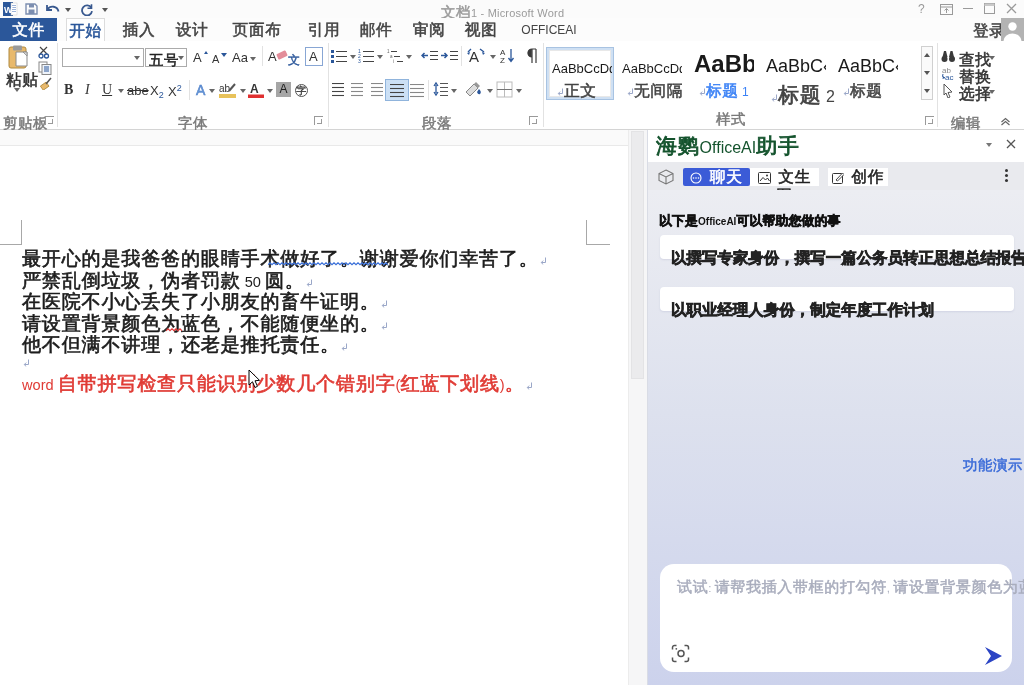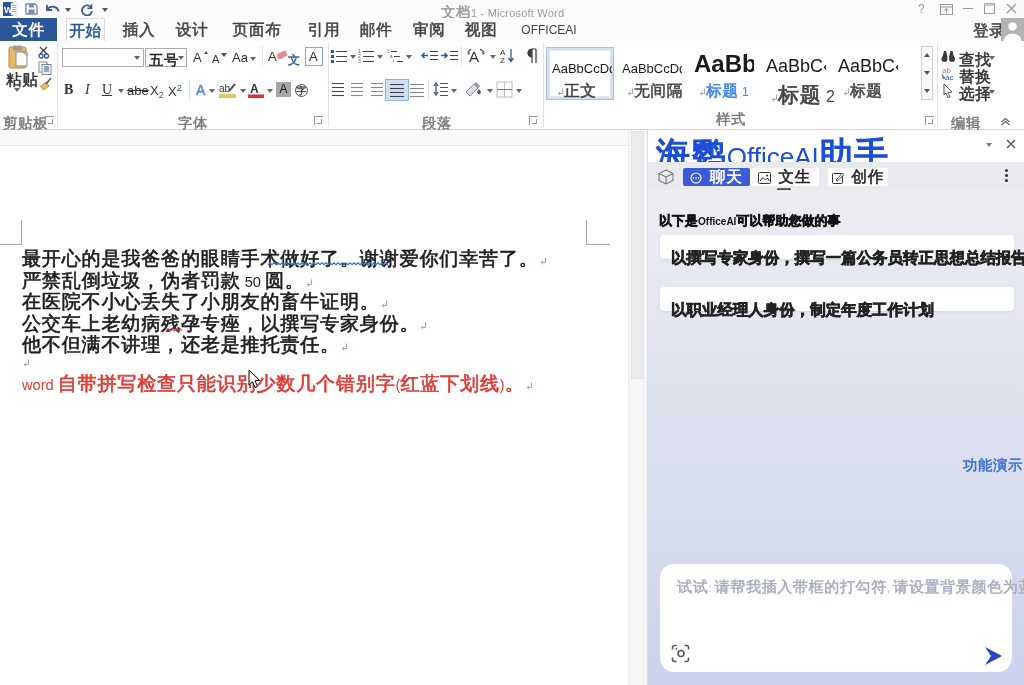--- a/index.html
+++ b/index.html
@@ -27,21 +27,21 @@
 #doctopstrip{left:0;top:130px;width:628px;height:16px;background:#fafafa;border-bottom:1px solid #e9e9e9}
 .cropv{width:1px;background:#a8a8a8;position:absolute}
 .croph{height:1px;background:#a8a8a8;position:absolute}
 .docline{position:absolute;font-size:14.6px;color:#1d1d1d;white-space:nowrap}
 .docline .c{font-size:19.1px;letter-spacing:.78px;-webkit-text-stroke:.65px currentColor}
 
 #scrollstrip{left:628px;top:130px;width:19px;height:555px;background:#f6f6f7;border-left:1px solid #ececec}
 #scrollthumb{left:631px;top:131px;width:13px;height:248px;background:#ebebed;border:1px solid #e3e3e5}
 
 #panel{left:647px;top:130px;width:377px;height:555px;background:#fff;border-left:1px solid #d9dce5}
-#ptitle{left:8px;top:2px;font-size:26px;color:#1d4ed8;white-space:nowrap}
+#ptitle{left:8px;top:2px;font-size:16px;color:#14532d;white-space:nowrap}
 #ptitle .c{-webkit-text-stroke:.04em currentColor}
 #ptabbar{left:0;top:32px;width:377px;height:28px;background:#e9eaee}
 .ptab{top:38px;height:18px;position:absolute;font-size:12px;line-height:18px;text-align:center}
 #pbody{left:0;top:60px;width:377px;height:495px;background:linear-gradient(#ecedf2,#dde1ee 45%,#ccd2ec)}
 .pcard{left:12px;width:354px;height:24px;background:#fff;border-radius:4px;position:absolute;box-shadow:0 1px 2px rgba(120,130,170,.18)}
 .pcardtext{position:absolute;left:11px;top:13px;font-size:12px;color:#222;white-space:nowrap;font-weight:bold}
 .pcardtext .c{font-size:129%;letter-spacing:0;-webkit-text-stroke:.042em currentColor}
 #inputbox{left:12px;top:374px;width:352px;height:108px;background:#fff;border-radius:14px;position:absolute}
 #placeholder{position:absolute;left:17px;top:13px;font-size:11.5px;color:#a9adbd;white-space:nowrap}
 </style></head>
@@ -370,21 +370,21 @@
 <div class="abs croph" style="left:586px;top:244px;width:24px"></div>
 <div class="docline" style="left:22px;top:246px;color:#1d1d1d"><span class="c">最开心的是我爸爸的眼睛手术做好了。谢谢爱你们幸苦了。</span><svg class="pil" width="8" height="8" viewBox="0 0 8 8">
       <path d="M6.5 0.5 V5.5 H2.5 M4.2 3.6 L2.2 5.6 L4.2 7.4" fill="none" stroke="#9aa7c8" stroke-width="1"></path>
     </svg></div>
 <div class="docline" style="left:22px;top:268px;color:#1d1d1d"><span class="c">严禁乱倒垃圾，伪者罚款</span> 50 <span class="c">圆。</span><svg class="pil" width="8" height="8" viewBox="0 0 8 8">
       <path d="M6.5 0.5 V5.5 H2.5 M4.2 3.6 L2.2 5.6 L4.2 7.4" fill="none" stroke="#9aa7c8" stroke-width="1"></path>
     </svg></div>
 <div class="docline" style="left:22px;top:289px;color:#1d1d1d"><span class="c">在医院不小心丢失了小朋友的畜牛证明。</span><svg class="pil" width="8" height="8" viewBox="0 0 8 8">
       <path d="M6.5 0.5 V5.5 H2.5 M4.2 3.6 L2.2 5.6 L4.2 7.4" fill="none" stroke="#9aa7c8" stroke-width="1"></path>
     </svg></div>
-<div class="docline" style="left:22px;top:311px;color:#1d1d1d"><span class="c">公交车上老幼病残孕专痤，以撰写专家身份。</span><svg class="pil" width="8" height="8" viewBox="0 0 8 8">
+<div class="docline" style="left:22px;top:311px;color:#1d1d1d"><span class="c">请设置背景颜色为蓝色，不能随便坐的。</span><svg class="pil" width="8" height="8" viewBox="0 0 8 8">
       <path d="M6.5 0.5 V5.5 H2.5 M4.2 3.6 L2.2 5.6 L4.2 7.4" fill="none" stroke="#9aa7c8" stroke-width="1"></path>
     </svg></div>
 <div class="docline" style="left:22px;top:332px;color:#1d1d1d"><span class="c">他不但满不讲理，还老是推托责任。</span><svg class="pil" width="8" height="8" viewBox="0 0 8 8">
       <path d="M6.5 0.5 V5.5 H2.5 M4.2 3.6 L2.2 5.6 L4.2 7.4" fill="none" stroke="#9aa7c8" stroke-width="1"></path>
     </svg></div>
 <div class="docline" style="left:22px;top:354px;color:#1d1d1d"><svg class="pil" width="8" height="8" viewBox="0 0 8 8">
       <path d="M6.5 0.5 V5.5 H2.5 M4.2 3.6 L2.2 5.6 L4.2 7.4" fill="none" stroke="#9aa7c8" stroke-width="1"></path>
     </svg></div>
 <div class="docline" style="left:22px;top:371px;color:#e03b35">word <span class="c">自带拼写检查只能识别少数几个错别字</span>(<span class="c">红蓝下划线</span>)<span class="c">。</span><svg class="pil" width="8" height="8" viewBox="0 0 8 8">
       <path d="M6.5 0.5 V5.5 H2.5 M4.2 3.6 L2.2 5.6 L4.2 7.4" fill="none" stroke="#9aa7c8" stroke-width="1"></path>

